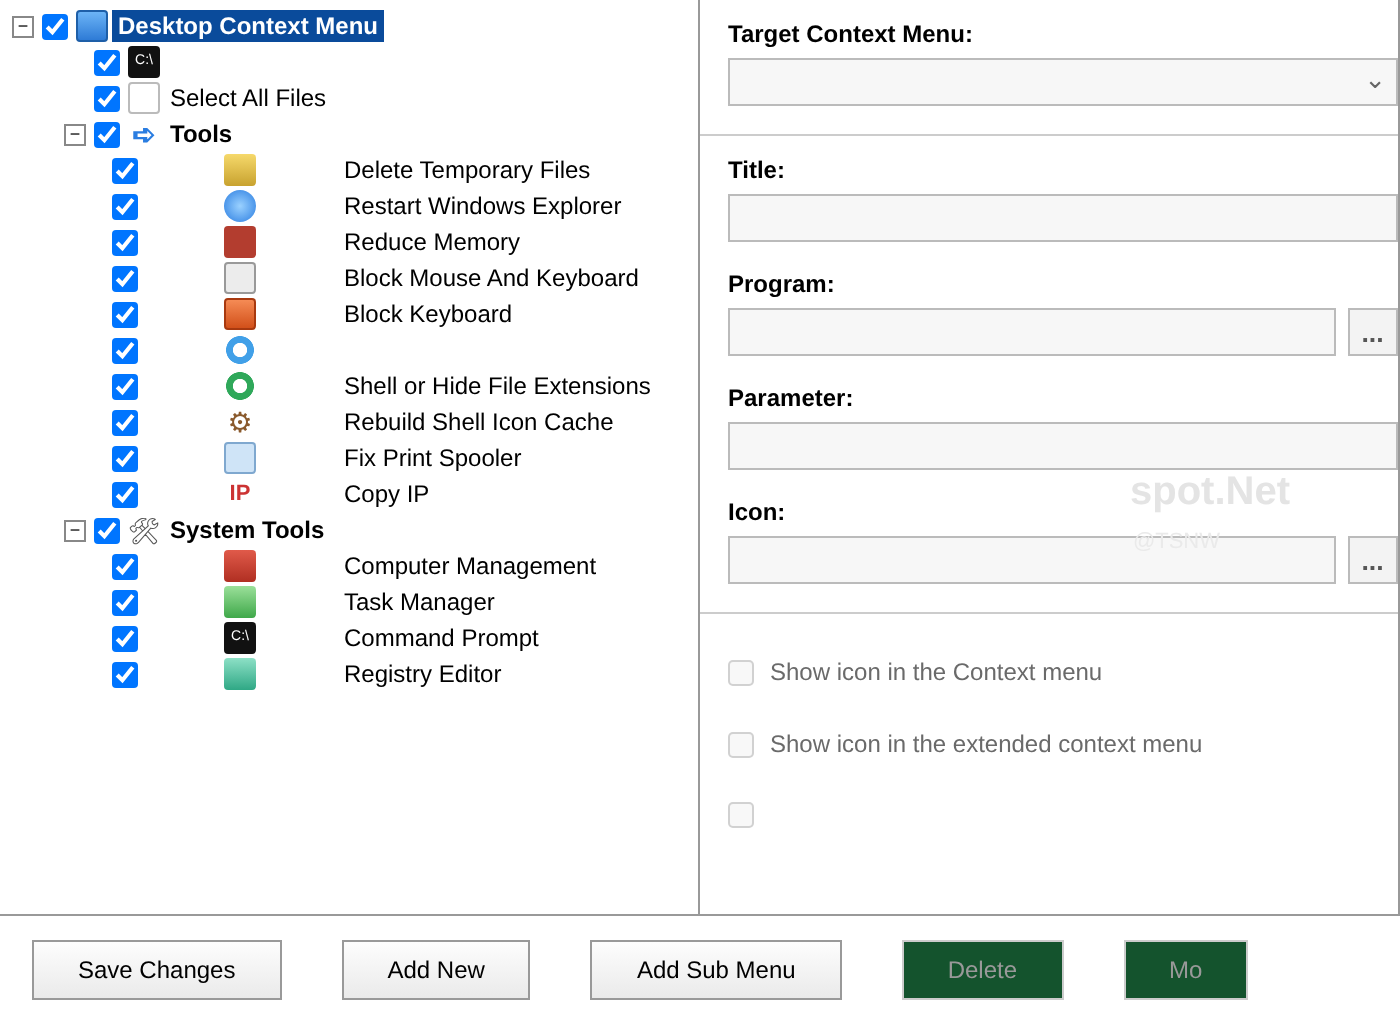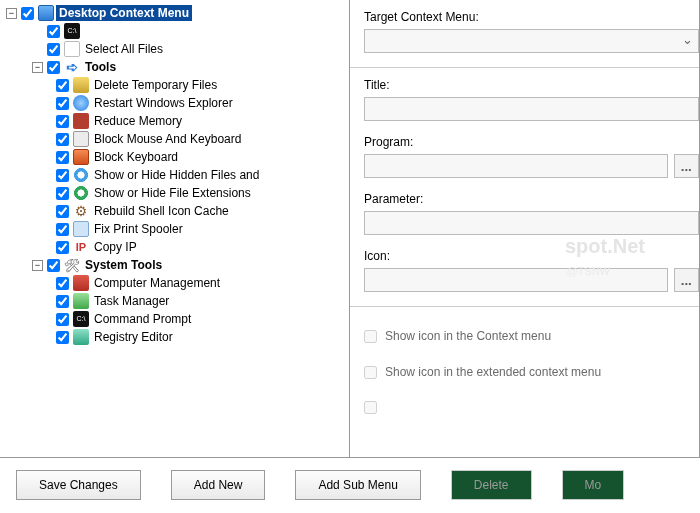--- a/index.html
+++ b/index.html
@@ -30,29 +30,29 @@
 }
 .tree-node { display: flex; align-items: center; height: 18px; margin-bottom: 0; white-space: nowrap; }
 .expander { width: 11px; height: 11px; border: 1px solid #888; display: inline-flex; align-items: center; justify-content: center; font-size: 9px; line-height: 1; margin-right: 4px; cursor: pointer; background:#fff; }
 .expander-spacer { width: 11px; margin-right: 4px; display:inline-block; }
 .tree-checkbox { width: 13px; height: 13px; margin-right: 2px; cursor: pointer; }
 .tree-icon { width: 16px; height: 16px; margin: 0 2px; display:inline-flex; align-items:center; justify-content:center; font-size:12px; }
 .tree-label { padding: 1px 3px; }
 .tree-label.selected { background: #0a4b9b; color: #fff; }
 .tree-label.bold { font-weight: bold; }
 .indent-1 { padding-left: 26px; }
-.indent-2 { padding-left: 50px; }
+.indent-2 { padding-left: 50px; gap: 39px; }
 .form-panel {
   flex: 1;
   background: #fff;
   padding: 10px 0 0 14px;
   overflow: hidden;
 }
 .form-group { margin-bottom: 14px; }
-.form-label { font-weight: normal; font-size: 12px; margin-bottom: 5px; display:block; }
+.form-label { font-weight: bold; font-size: 12px; margin-bottom: 5px; display:block; }
 .form-row { display: flex; gap: 6px; align-items:center; }
 .form-input { height: 24px; border: 1px solid #bbb; background: #f7f7f7; width: 100%; padding: 0 4px; }
 .form-select { height: 24px; border: 1px solid #bbb; background: #f7f7f7; width: 100%; appearance: none; padding: 0 4px; position: relative; }
 .select-wrap { position: relative; width: 100%; }
 .select-wrap::after { content:"⌄"; position:absolute; right:6px; top:3px; color:#666; pointer-events:none; font-size:13px; }
 .browse-btn { width: 28px; height: 24px; border: 1px solid #bbb; background: #f3f3f3; cursor: pointer; font-weight: bold; color:#555; }
 .hr { border-top: 1px solid #ccc; margin: 12px 0 10px -14px; }
 .check-row { display:flex; align-items:center; margin: 22px 0; color:#6a6a6a; }
 .check-row input { margin-right: 8px; }
 .bottom-bar {
@@ -170,28 +170,27 @@
       <span class="tree-icon">
           <span class="ico ico-kbred"></span>
         </span>
       <span class="tree-label">Block Keyboard</span>
     </div>
     <div class="tree-node indent-2">
       <input type="checkbox" class="tree-checkbox" checked="" style="">
       <span class="tree-icon">
           <span class="ico ico-eye"></span>
         </span>
-      <span class="tree-label">Show or Hide Hidden Files and</span>
     </div>
     <div class="tree-node indent-2">
       <input type="checkbox" class="tree-checkbox" checked="" style="">
       <span class="tree-icon">
           <span class="ico ico-eye2"></span>
         </span>
-      <span class="tree-label">Show or Hide File Extensions</span>
+      <span class="tree-label">Shell or Hide File Extensions</span>
     </div>
     <div class="tree-node indent-2">
       <input type="checkbox" class="tree-checkbox" checked="" style="">
       <span class="tree-icon ico-gear">⚙</span>
       <span class="tree-label">Rebuild Shell Icon Cache</span>
     </div>
     <div class="tree-node indent-2">
       <input type="checkbox" class="tree-checkbox" checked="" style="">
       <span class="tree-icon">
           <span class="ico ico-printer"></span>

